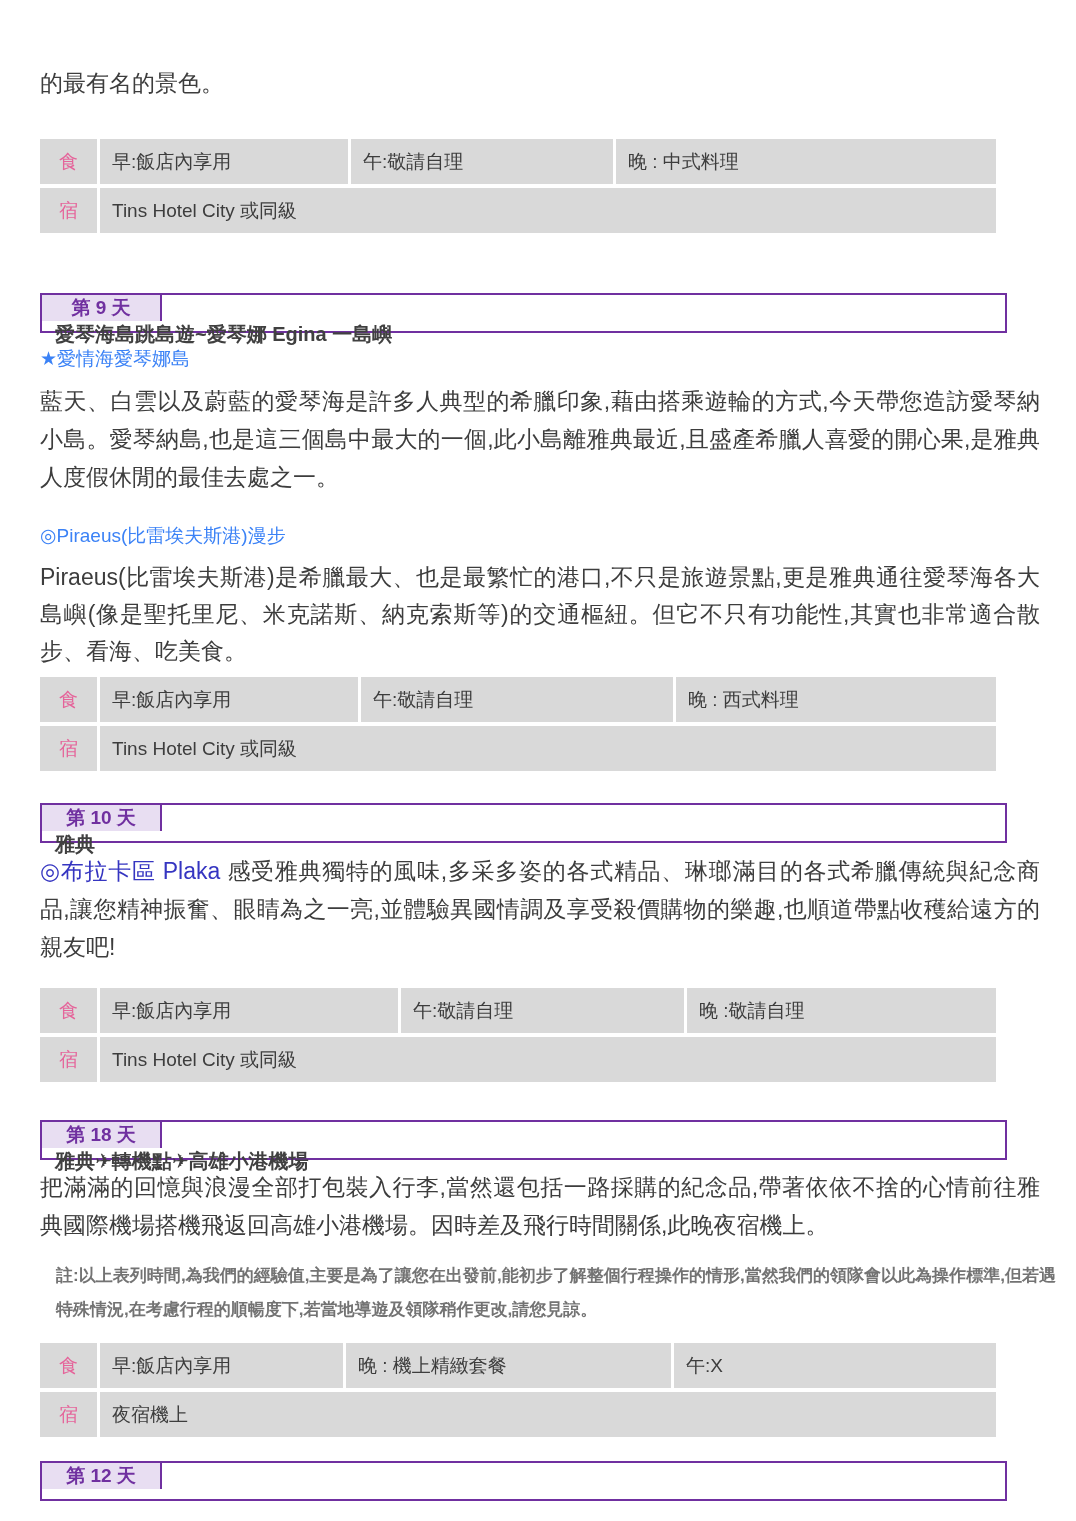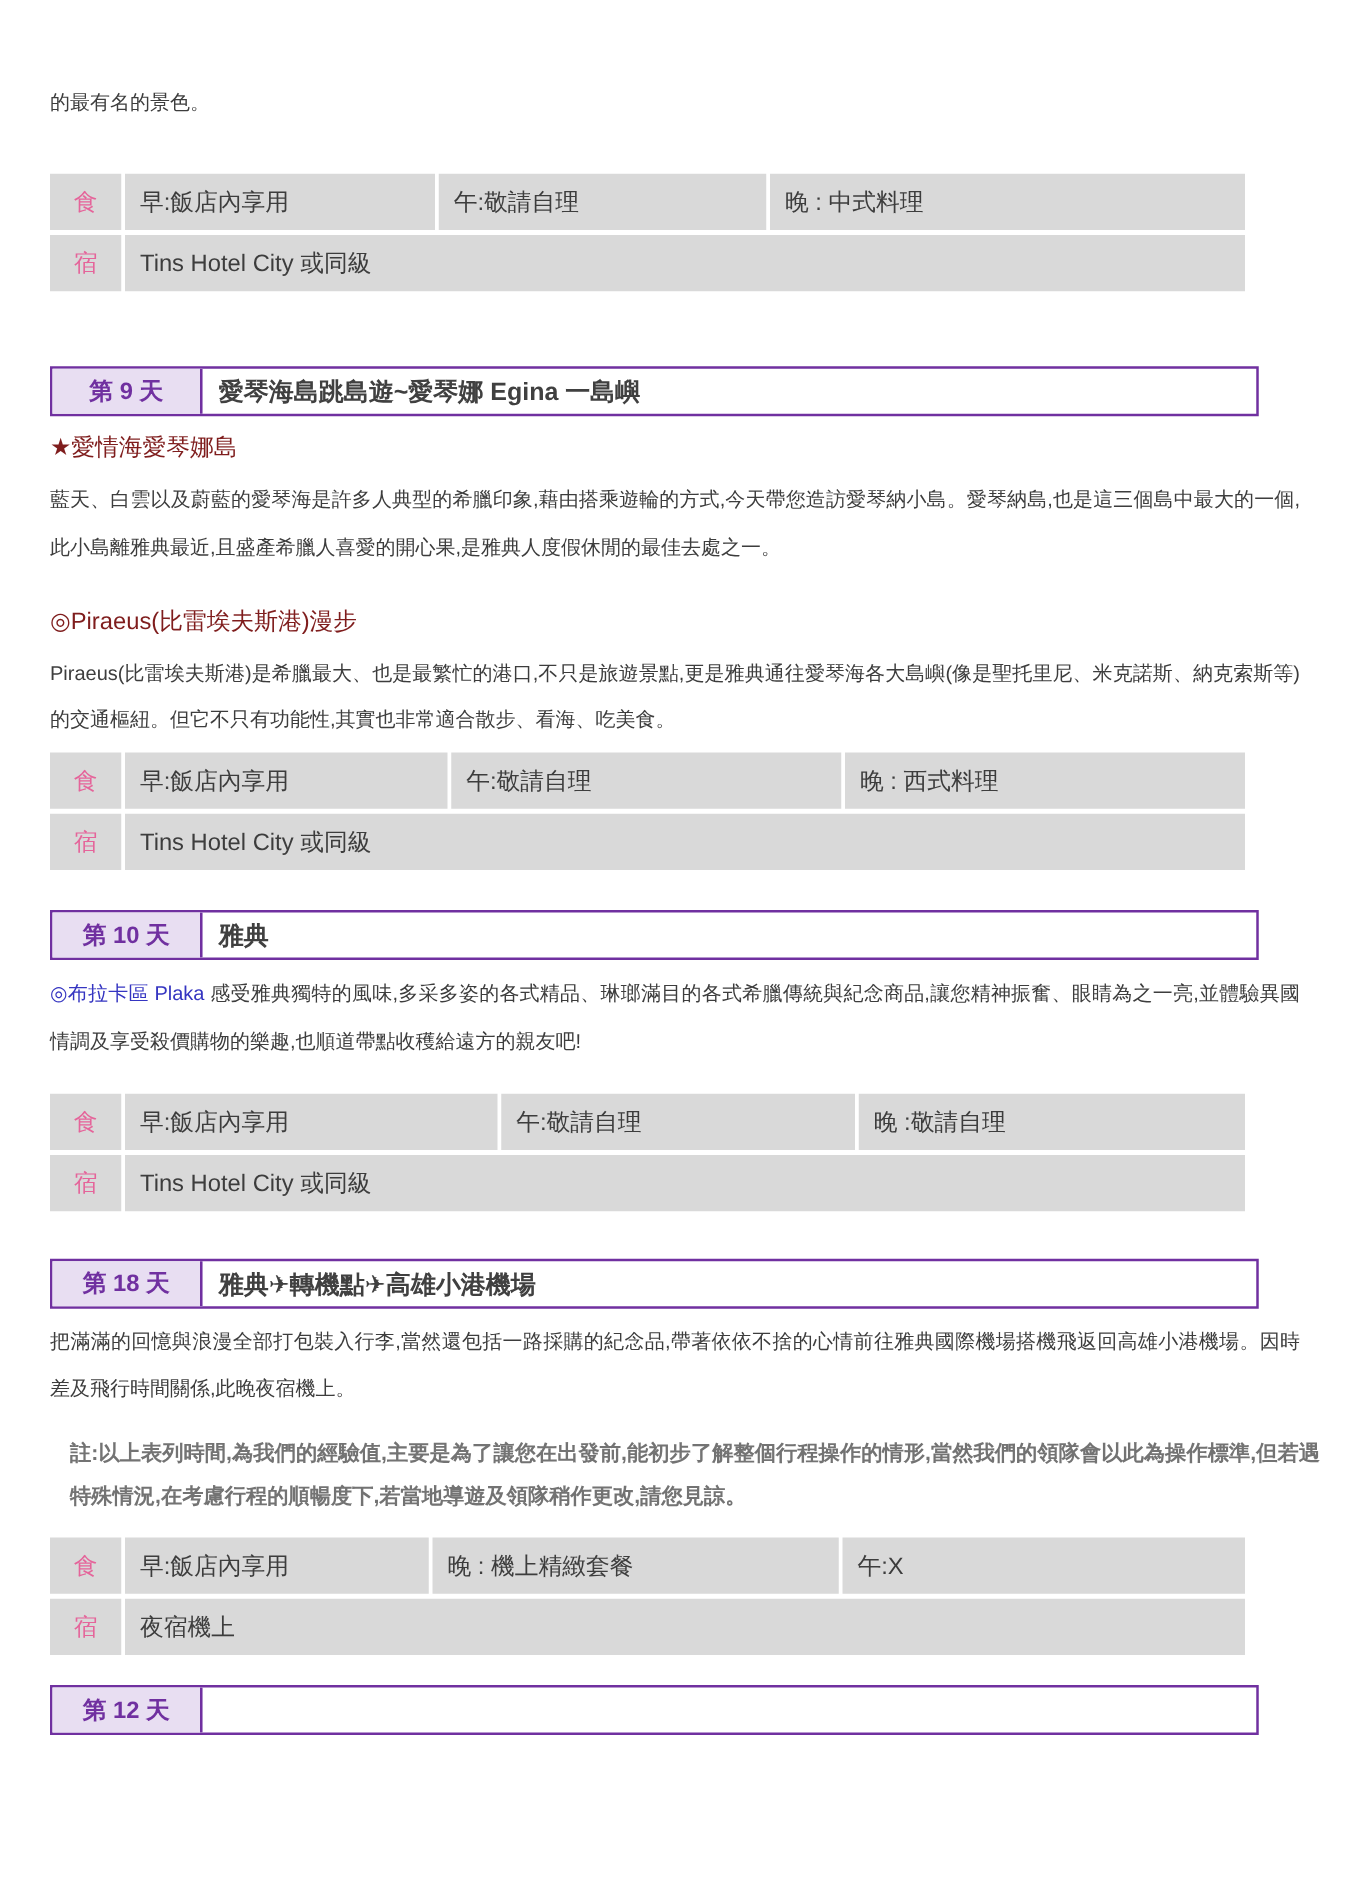--- a/index.html
+++ b/index.html
@@ -5,21 +5,21 @@
   html, body { margin: 0; padding: 0; background: #ffffff; }
   body {
     width: 1076px; height: 1521px;
     font-family: "Liberation Sans", "DejaVu Sans", sans-serif;
     color: #3d3d3d;
     -webkit-font-smoothing: antialiased;
   }
   .page { padding: 64px 36px 0 40px; box-sizing: border-box; }
 
   .para {
-    width: 1000px; font-size: 16px; line-height: 38px;
+    width: 1000px; font-size: 23px; line-height: 38px;
     text-align: justify; margin: 0; color: #3d3d3d;
   }
   .intro { margin: 0; }
 
   
   .meal-table { width: 960px; margin: 0; }
   .mt-row { display: flex; margin-bottom: 4px; }
   .mt-row:last-child { margin-bottom: 0; }
   .mt-cell, .mt-label {
     background: #d9d9d9; height: 45px; box-sizing: border-box;
@@ -31,35 +31,36 @@
   }
   .mt-cell { padding-left: 12px; margin-right: 3px; color: #3d3d3d; }
   .mt-cell:last-child { margin-right: 4px; }
   .mt-grow { flex: 1 1 auto; }
 
   
   .day-header {
     width: 963px; height: 36px; box-sizing: content-box;
     border: 2px solid #7030a0; display: flex; align-items: stretch;
     background: #ffffff;
+    flex-direction: column;
   }
   .day-label {
     width: 118px; flex: 0 0 auto; background: #e8def2; color: #7030a0;
     font-weight: bold; font-size: 19px; display: flex;
     align-items: center; justify-content: center;
     border-right: 2px solid #7030a0;
   }
   .day-title {
     flex: 1 1 auto; display: flex; align-items: center;
     padding-left: 13px; font-weight: bold; font-size: 20px; color: #404040;
   }
 
   .blue-heading {
     width: 1000px; margin: 0; font-size: 19px; line-height: 30px;
-    color: #7f1d1d;
+    color: #3b82f6;
   }
   .blue-inline { color: #3535c1; }
   .note {
     width: 1000px; margin: 16px; font-size: 17px; line-height: 34px;
     font-weight: bold; color: #737373; text-align: justify;
   }
 
   
   .m-table1   { margin-top: 37px; }
   .m-day9     { margin-top: 60px; }

